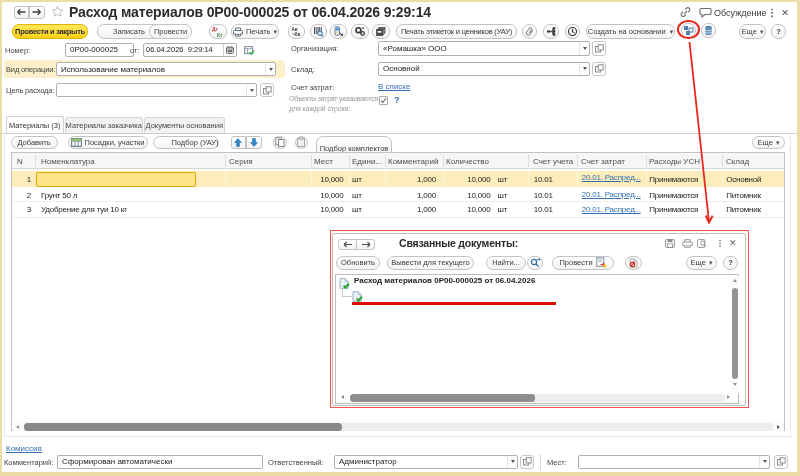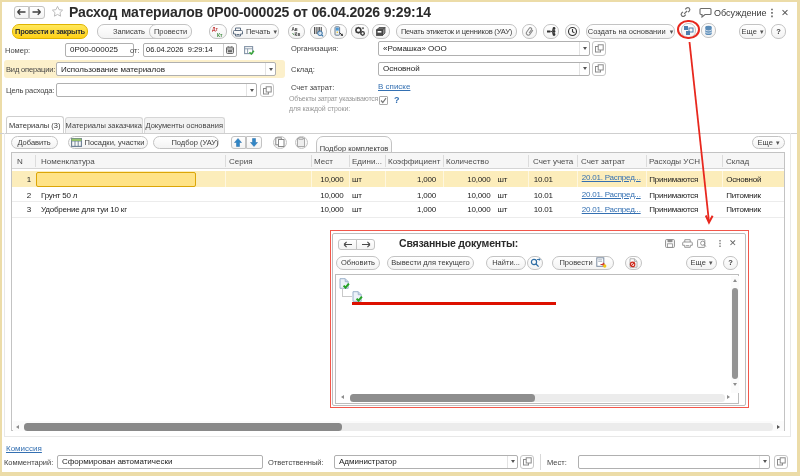--- a/index.html
+++ b/index.html
@@ -282,21 +282,21 @@
 
 <div class="abs" style="left:4px;top:133px;width:787px;height:304px;border:1px solid #e8e8e8;border-top:none;"></div>
 <div class="abs" id="tbl" style="left:11px;top:152px;width:774px;height:279px;border:1px solid #c3c3c3;background:#fff;">
 
   <div class="abs" style="left:0;top:0;width:772px;height:16px;background:#f6f6f6;border-bottom:1px solid #d5d5d5;"></div>
   <div class="hl" style="left:5px;">N</div>
   <div class="hl" style="left:29px;">Номенклатура</div>
   <div class="hl" style="left:217px;">Серия</div>
   <div class="hl" style="left:302px;">Мест</div>
   <div class="hl" style="left:340px;width:33px;overflow:hidden;text-overflow:ellipsis;">Едини...</div>
-  <div class="hl" style="left:376px;">Коэффициент</div>
+  <div class="hl" style="left:376px;">Комментарий</div>
   <div class="hl" style="left:434px;">Количество</div>
   <div class="hl" style="left:521px;">Счет учета</div>
   <div class="hl" style="left:569px;">Счет затрат</div>
   <div class="hl" style="left:637px;">Расходы УСН</div>
   <div class="hl" style="left:714px;">Склад</div>
 
   <div class="hsep" style="left:23px;"></div>
   <div class="hsep" style="left:212.5px;"></div>
   <div class="hsep" style="left:298.5px;"></div>
   <div class="hsep" style="left:336.8px;"></div>
@@ -458,20 +458,21 @@
       <span style="font-size:7px;color:#555;">▾</span>
     </div>
   <div class="btn" style="left:390px;top:22px;width:15px;height:14.5px;font-weight:bold;">?</div>
 
   <div class="abs" id="tree" style="left:2px;top:40px;width:404px;height:130px;border:1px solid #bdbdbd;background:#fff;">
     <svg class="abs" style="left:2.5px;top:3px" width="11" height="11" viewBox="0 0 11 11">
       <path d="M1 0.7 h5.2 l3 3 v6.6 h-8.2 Z" fill="#edf2f8" stroke="#9ab0c9" stroke-width="1"></path>
       <path d="M6.2 0.7 v3 h3" fill="#c9d6e4" stroke="#9ab0c9" stroke-width="0.8"></path>
       <path d="M4.6 7.6 l1.9 2 3.4-4" stroke="#23a323" stroke-width="2" fill="none"></path>
     </svg>
+    <div class="abs" style="left:18px;top:1.5px;font-size:8px;font-weight:bold;color:#222;white-space:nowrap;">Расход материалов 0Р00-000025 от 06.04.2026</div>
     <div class="abs" style="left:6px;top:13.5px;width:1px;height:8px;background:#c9c9c9;"></div>
     <div class="abs" style="left:6px;top:21.3px;width:10px;height:1px;background:#c9c9c9;"></div>
     <svg class="abs" style="left:16px;top:16.3px" width="11" height="11" viewBox="0 0 11 11">
       <path d="M1 0.7 h5.2 l3 3 v6.6 h-8.2 Z" fill="#edf2f8" stroke="#9ab0c9" stroke-width="1"></path>
       <path d="M6.2 0.7 v3 h3" fill="#c9d6e4" stroke="#9ab0c9" stroke-width="0.8"></path>
       <path d="M4.6 7.6 l1.9 2 3.4-4" stroke="#23a323" stroke-width="2" fill="none"></path>
     </svg>
 
     <div class="abs" style="left:395px;top:1px;width:8px;height:117px;background:#fbfbfb;"></div>
     <div class="abs tri-u" style="left:396.5px;top:4px;"></div>

